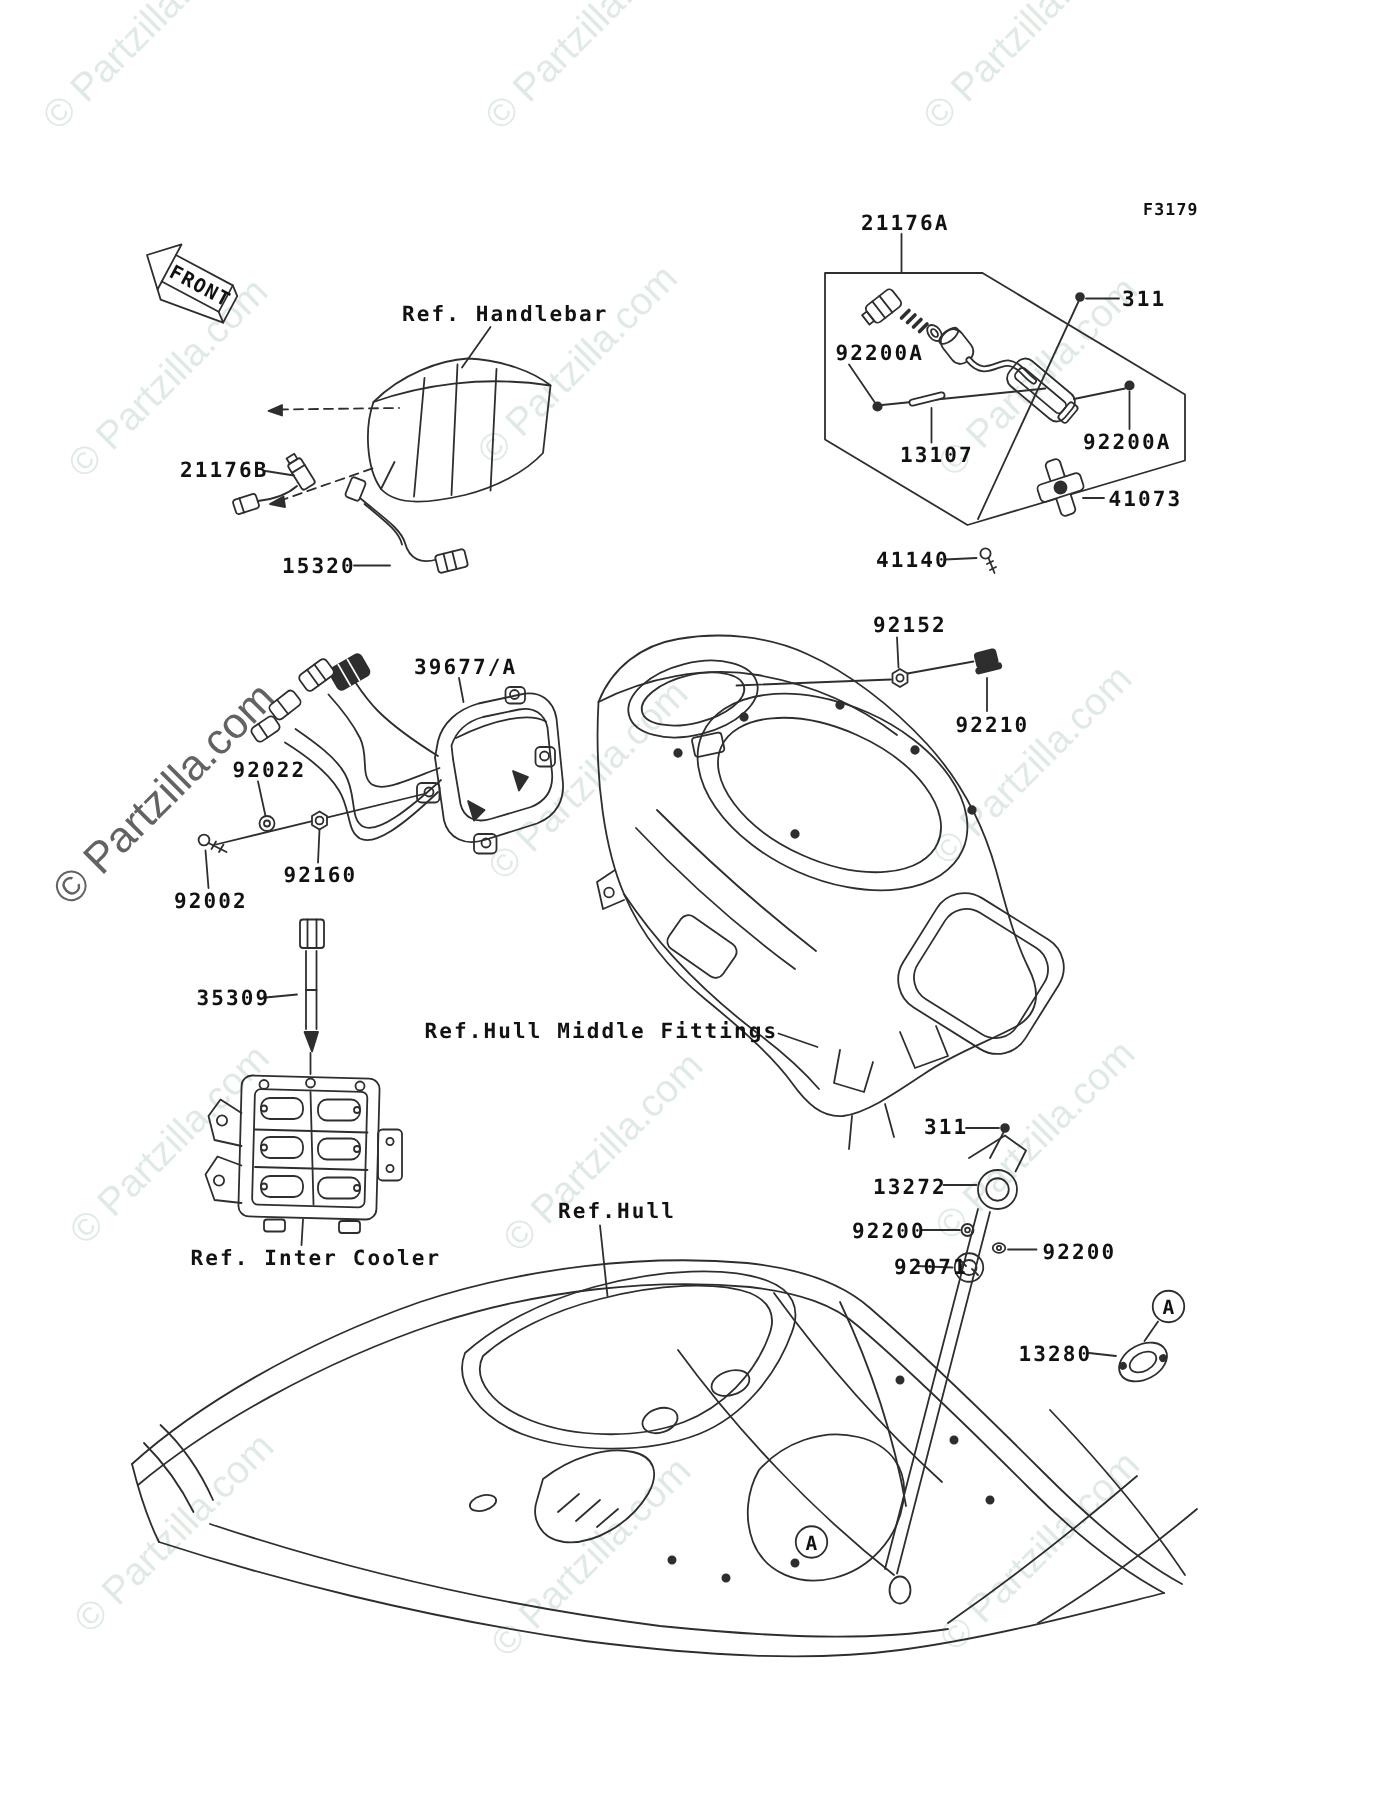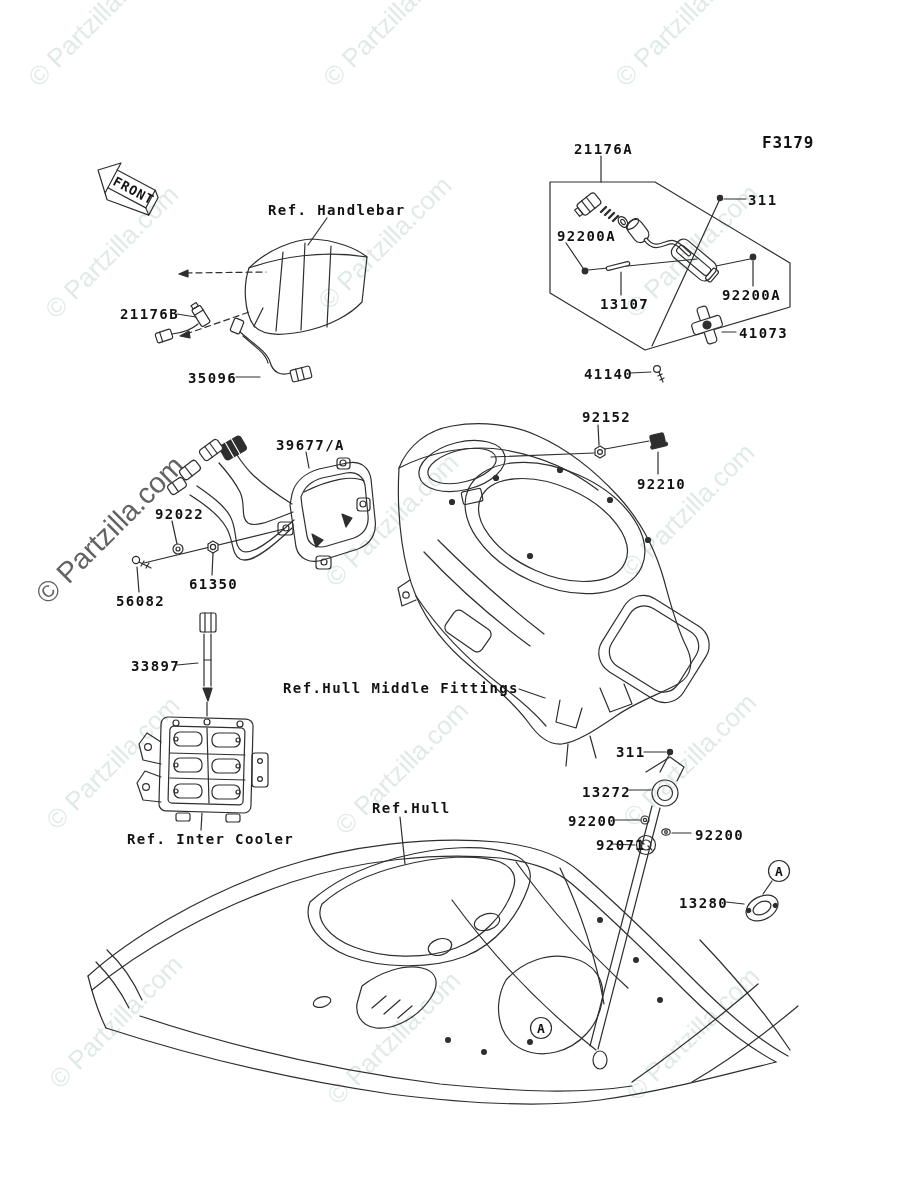--- a/index.html
+++ b/index.html
@@ -4,21 +4,21 @@
 <style>
   html,body{margin:0;padding:0;background:#ffffff;}
   .stage{position:relative;width:916px;height:1200px;background:#fff;overflow:hidden;
          font-family:"DejaVu Sans Mono",monospace;}
   .wm{position:absolute;white-space:nowrap;font-family:"Liberation Sans",sans-serif;
       transform:translate(-50%,-50%) rotate(-45deg);pointer-events:none;}
   .wm-light{font-size:26px;color:#b7cec1;opacity:.42;}
   .wm-dark{font-size:29px;color:#4e4e4e;opacity:.88;}
   .lbl{position:absolute;font-weight:700;font-size:14px;letter-spacing:1.4px;
        color:#121212;white-space:nowrap;}
-  .lbl-sm{font-size:16px;letter-spacing:.8px;}
+  .lbl-sm{font-size:11px;letter-spacing:.8px;}
   svg.art{position:absolute;left:0;top:0;}
   svg.art path,svg.art line,svg.art polyline,svg.art polygon,svg.art rect,
   svg.art circle,svg.art ellipse{vector-effect:non-scaling-stroke;}
 </style>
 </head>
 <body>
 
 <div class="stage">
 
   <div class="wm wm-light" style="left:95px;top:20px">© Partzilla.com</div>
@@ -371,36 +371,36 @@
       <text x="779" y="876" text-anchor="middle" font-size="13" font-weight="bold" font-family="DejaVu Sans Mono, monospace" fill="#111" stroke="none">A</text>
     </g>
     <g>
       <circle cx="541" cy="1028" r="10.5" fill="#fff"></circle>
       <text x="541" y="1033" text-anchor="middle" font-size="13" font-weight="bold" font-family="DejaVu Sans Mono, monospace" fill="#111" stroke="none">A</text>
     </g>
   </svg>
 
   <div class="lbl" style="left:268px;top:202px">Ref. Handlebar</div>
   <div class="lbl" style="left:120px;top:306px">21176B</div>
-  <div class="lbl" style="left:188px;top:370px">35096</div>
+  <div class="lbl" style="left:188px;top:370px">15320</div>
   <div class="lbl" style="left:574px;top:141px">21176A</div>
   <div class="lbl lbl-sm" style="left:762px;top:133px">F3179</div>
   <div class="lbl" style="left:748px;top:192px">311</div>
   <div class="lbl" style="left:557px;top:228px">92200A</div>
   <div class="lbl" style="left:600px;top:296px">13107</div>
   <div class="lbl" style="left:722px;top:287px">92200A</div>
   <div class="lbl" style="left:739px;top:325px">41073</div>
   <div class="lbl" style="left:584px;top:366px">41140</div>
   <div class="lbl" style="left:582px;top:409px">92152</div>
   <div class="lbl" style="left:637px;top:476px">92210</div>
   <div class="lbl" style="left:276px;top:437px">39677/A</div>
   <div class="lbl" style="left:155px;top:506px">92022</div>
-  <div class="lbl" style="left:189px;top:576px">61350</div>
-  <div class="lbl" style="left:116px;top:593px">56082</div>
-  <div class="lbl" style="left:131px;top:658px">33897</div>
+  <div class="lbl" style="left:189px;top:576px">92160</div>
+  <div class="lbl" style="left:116px;top:593px">92002</div>
+  <div class="lbl" style="left:131px;top:658px">35309</div>
   <div class="lbl" style="left:283px;top:680px">Ref.Hull Middle Fittings</div>
   <div class="lbl" style="left:616px;top:744px">311</div>
   <div class="lbl" style="left:582px;top:784px">13272</div>
   <div class="lbl" style="left:568px;top:813px">92200</div>
   <div class="lbl" style="left:695px;top:827px">92200</div>
   <div class="lbl" style="left:596px;top:837px">92071</div>
   <div class="lbl" style="left:372px;top:800px">Ref.Hull</div>
   <div class="lbl" style="left:127px;top:831px">Ref. Inter Cooler</div>
   <div class="lbl" style="left:679px;top:895px">13280</div>
 

